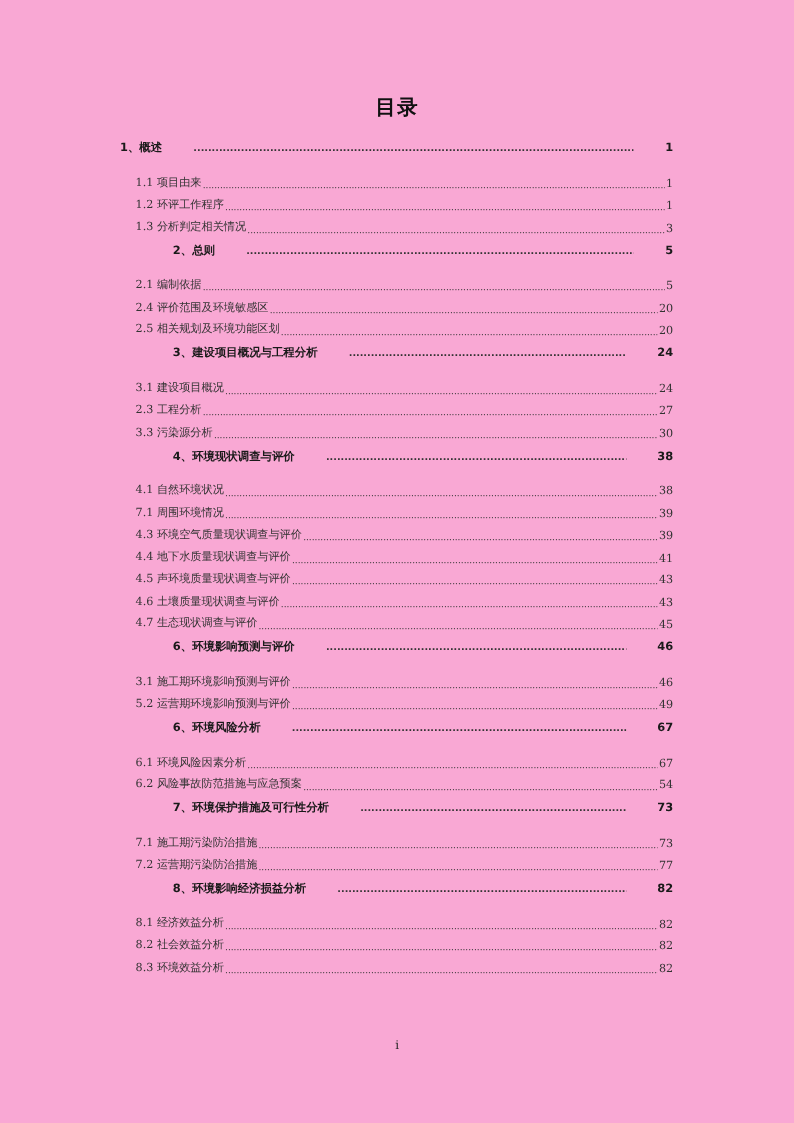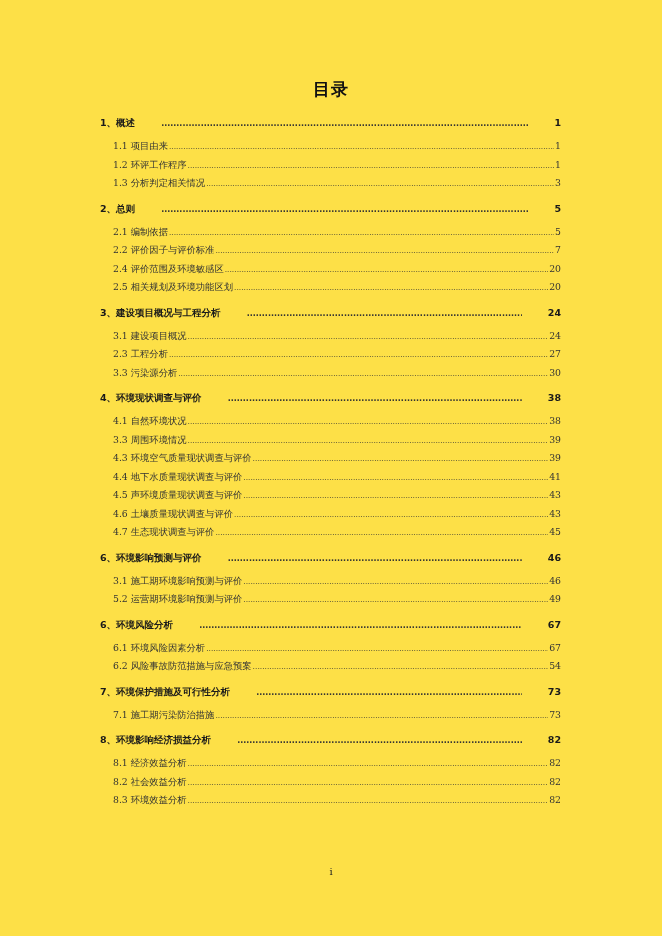--- a/index.html
+++ b/index.html
@@ -1,32 +1,32 @@
 <!DOCTYPE html>
 <html><head>
 <meta charset="utf-8">
 <style>
   html, body { margin: 0; padding: 0; background: #ffffff; }
   body { width: 662px; height: 936px; position: relative; overflow: hidden;
          font-family: "DejaVu Serif", "Liberation Serif", serif; color: #1a1a1a; }
-  .page { position: absolute; left: 0; top: 0; width: 662px; height: 936px; background: #fde047; }
+  .page { position: absolute; left: 0; top: 0; width: 662px; height: 936px; background: #f9a8d4; }
   .title { position: absolute; top: 78px; left: 0; width: 662px; text-align: center;
            font-family: "DejaVu Sans", "Liberation Sans", sans-serif; font-weight: bold;
            font-size: 17px; letter-spacing: 1px; color: #111; }
   .toc { position: absolute; left: 100px; top: 117px; width: 461px; }
   .row { display: flex; align-items: baseline; white-space: nowrap; height: 18.5px; }
   .row .label { flex: 0 0 auto; }
   .row .dots { flex: 1 1 auto; overflow: hidden; margin: 0 1px; color: #333; }
   .row .dots::before { content: "........................................................................................................................................................................................................................................................................................"; letter-spacing: 0px; }
   .row .page-no { flex: 0 0 auto; text-align: right; }
   .lvl1 { font-family: "DejaVu Sans", "Liberation Sans", sans-serif; font-weight: bold;
           font-size: 9.5px; height: 20px; margin-top: 0; gap: 25px; }
-  .lvl1.gap { margin-top: 7px; }
+  .lvl1.gap { margin-top: 7px; margin-left: 44px; }
   .lvl1 .dots { font-weight: bold; font-size: 8px; }
-  .lvl2 { font-size: 9.3px; padding-left: 13px; color: #333; }
+  .lvl2 { font-size: 9.3px; padding-left: 13px; color: #333; align-items: flex-end; }
   .lvl2:first-of-type { }
   .lvl2 .dots { font-size: 7.5px; }
   .lvl1 + .lvl2 { margin-top: 3px; }
   .footer { position: absolute; top: 866px; left: 0; width: 662px; text-align: center;
             font-size: 10px; color: #222; }
 </style>
 </head>
 <body>
 
 <div class="page">
@@ -59,25 +59,20 @@
       <span class="label">2、总则</span>
       <span class="dots"></span>
       <span class="page-no">5</span>
     </div>
     <div class="row lvl2">
         <span class="label">2.1 编制依据</span>
         <span class="dots"></span>
         <span class="page-no">5</span>
       </div>
     <div class="row lvl2">
-        <span class="label">2.2 评价因子与评价标准</span>
-        <span class="dots"></span>
-        <span class="page-no">7</span>
-      </div>
-    <div class="row lvl2">
         <span class="label">2.4 评价范围及环境敏感区</span>
         <span class="dots"></span>
         <span class="page-no">20</span>
       </div>
     <div class="row lvl2">
         <span class="label">2.5 相关规划及环境功能区划</span>
         <span class="dots"></span>
         <span class="page-no">20</span>
       </div>
 
@@ -106,21 +101,21 @@
       <span class="label">4、环境现状调查与评价</span>
       <span class="dots"></span>
       <span class="page-no">38</span>
     </div>
     <div class="row lvl2">
         <span class="label">4.1 自然环境状况</span>
         <span class="dots"></span>
         <span class="page-no">38</span>
       </div>
     <div class="row lvl2">
-        <span class="label">3.3 周围环境情况</span>
+        <span class="label">7.1 周围环境情况</span>
         <span class="dots"></span>
         <span class="page-no">39</span>
       </div>
     <div class="row lvl2">
         <span class="label">4.3 环境空气质量现状调查与评价</span>
         <span class="dots"></span>
         <span class="page-no">39</span>
       </div>
     <div class="row lvl2">
         <span class="label">4.4 地下水质量现状调查与评价</span>
@@ -177,20 +172,25 @@
 
     <div class="row lvl1 gap">
       <span class="label">7、环境保护措施及可行性分析</span>
       <span class="dots"></span>
       <span class="page-no">73</span>
     </div>
     <div class="row lvl2">
         <span class="label">7.1 施工期污染防治措施</span>
         <span class="dots"></span>
         <span class="page-no">73</span>
+      </div>
+    <div class="row lvl2">
+        <span class="label">7.2 运营期污染防治措施</span>
+        <span class="dots"></span>
+        <span class="page-no">77</span>
       </div>
 
     <div class="row lvl1 gap">
       <span class="label">8、环境影响经济损益分析</span>
       <span class="dots"></span>
       <span class="page-no">82</span>
     </div>
     <div class="row lvl2">
         <span class="label">8.1 经济效益分析</span>
         <span class="dots"></span>

